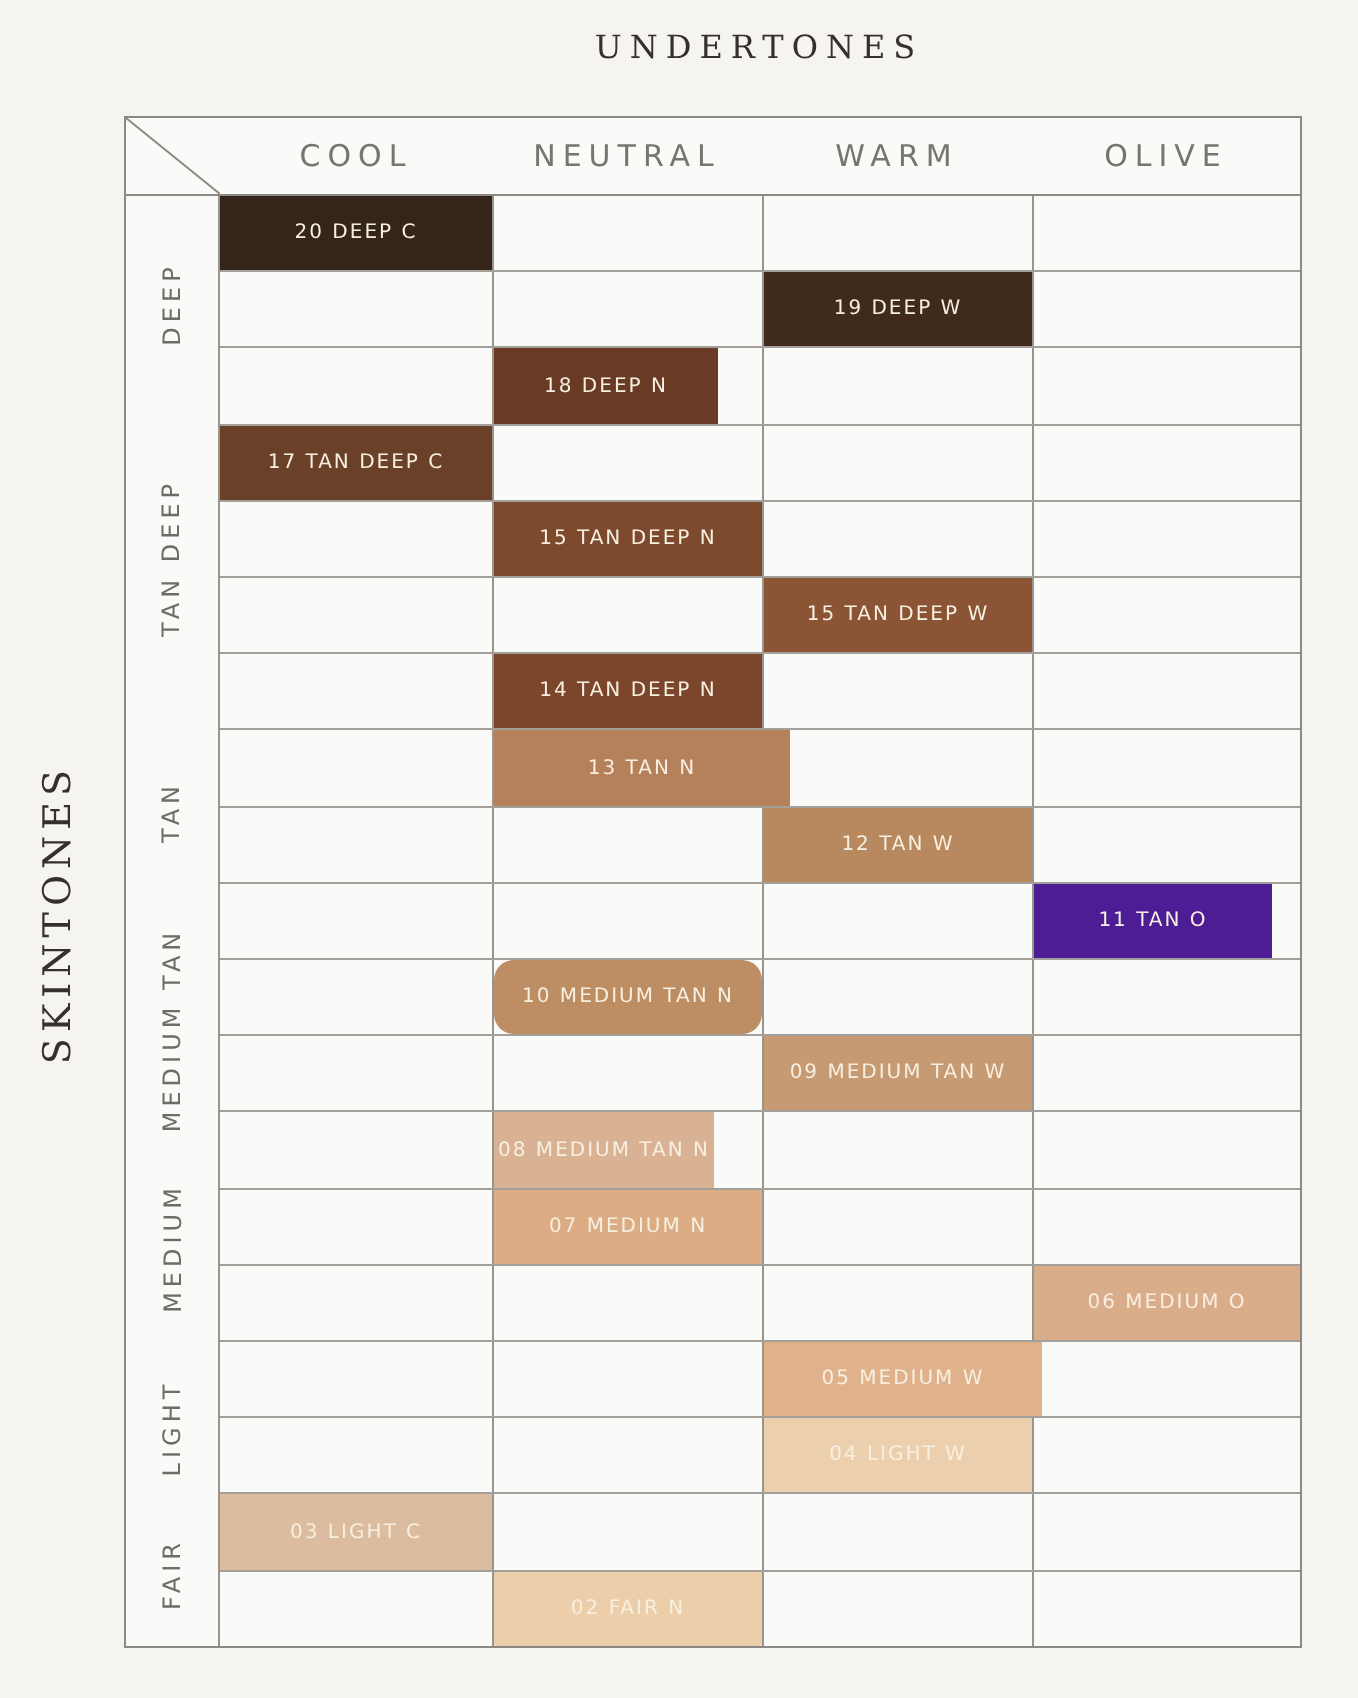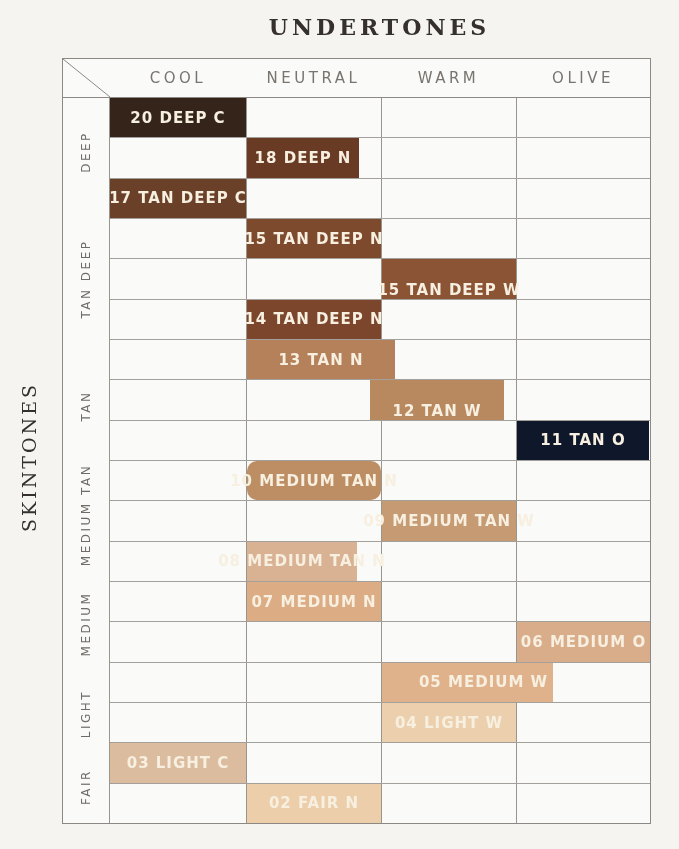--- a/index.html
+++ b/index.html
@@ -2,21 +2,21 @@
 <html><head>
 <meta charset="utf-8">
 <style>
   html,body{margin:0;padding:0;}
   body{background:#f5f4f1;font-family:"DejaVu Sans", sans-serif;}
   .page{position:relative;width:679px;height:849px;background:#f5f4f1;overflow:hidden;}
 
   .top-title{
     position:absolute;left:108px;top:14px;width:543px;
     text-align:center;font-family:"DejaVu Serif", serif;
-    font-size:22px;letter-spacing:4px;color:#35302b;font-weight:700;
+    font-size:16px;letter-spacing:4px;color:#35302b;font-weight:400;
   }
   .left-title{
     position:absolute;left:-65px;top:445px;width:190px;height:24px;
     text-align:center;font-family:"DejaVu Serif", serif;
     font-size:19px;letter-spacing:3px;color:#35302b;
     transform:rotate(-90deg);white-space:nowrap;
   }
 
   .grid{
     position:absolute;left:62px;top:58px;width:589px;height:766px;
@@ -46,21 +46,21 @@
   .data-area{position:absolute;left:47px;top:39px;right:0;bottom:0;
     display:flex;flex-direction:column;}
   .vline{position:absolute;top:0;bottom:0;width:1px;background:#98958f;}
   .row{position:relative;flex:1;}
   .row + .row{border-top:1px solid #a3a09b;}
   .swatch{
     position:absolute;top:0;bottom:0;
     display:flex;align-items:center;justify-content:center;
   }
   .swatch span{
-    font-size:15px;font-weight:bold;letter-spacing:1px;
+    font-size:10px;font-weight:normal;letter-spacing:1px;
     color:#f7efe0;white-space:nowrap;
   }
 </style>
 </head>
 <body>
 
 <div class="page">
 
   <div class="top-title">UNDERTONES</div>
 
@@ -109,56 +109,61 @@
 
     <div class="vline" style="left: 136px;"></div>
         <div class="vline" style="left: 271px;"></div>
         <div class="vline" style="left: 406px;"></div>
         <div class="row">
           <div class="swatch" style="left: 0px; width: 136px; background: rgb(53, 36, 26);">
             <span>20 DEEP C</span>
           </div>
         </div>
         <div class="row">
+          <div class="swatch" style="left: 272px; width: 134px; background: rgb(63, 42, 27);">
+            <span>19 DEEP W</span>
+          </div>
+        </div>
+        <div class="row">
           <div class="swatch" style="left: 137px; width: 112px; background: rgb(105, 58, 36);">
             <span>18 DEEP N</span>
           </div>
         </div>
         <div class="row">
           <div class="swatch" style="left: 0px; width: 136px; background: rgb(107, 64, 41);">
             <span>17 TAN DEEP C</span>
           </div>
         </div>
         <div class="row">
           <div class="swatch" style="left: 137px; width: 134px; background: rgb(126, 74, 46);">
             <span>15 TAN DEEP N</span>
           </div>
         </div>
         <div class="row">
-          <div class="swatch" style="left: 272px; width: 134px; background: rgb(139, 84, 52); align-items: flex-end;">
+          <div class="swatch" style="left: 272px; width: 134px; background: rgb(139, 84, 52);">
             <span>15 TAN DEEP W</span>
           </div>
         </div>
         <div class="row">
           <div class="swatch" style="left: 137px; width: 134px; background: rgb(123, 70, 44);">
             <span>14 TAN DEEP N</span>
           </div>
         </div>
         <div class="row">
           <div class="swatch" style="left: 137px; width: 148px; background: rgb(181, 129, 91);">
             <span>13 TAN N</span>
           </div>
         </div>
         <div class="row">
-          <div class="swatch" style="left: 260px; width: 134px; background: rgb(184, 137, 95); align-items: flex-end;">
+          <div class="swatch" style="left: 272px; width: 134px; background: rgb(184, 137, 95);">
             <span>12 TAN W</span>
           </div>
         </div>
         <div class="row">
-          <div class="swatch" style="left: 407px; width: 132px; background: #0f172a;">
+          <div class="swatch" style="left: 407px; width: 119px; background: #4c1d95;">
             <span>11 TAN O</span>
           </div>
         </div>
         <div class="row">
           <div class="swatch" style="left: 137px; width: 134px; background: rgb(189, 141, 99); border-radius: 10px;">
             <span>10 MEDIUM TAN N</span>
           </div>
         </div>
         <div class="row">
           <div class="swatch" style="left: 272px; width: 134px; background: rgb(198, 154, 115);">
@@ -174,21 +179,21 @@
           <div class="swatch" style="left: 137px; width: 134px; background: rgb(220, 172, 132);">
             <span>07 MEDIUM N</span>
           </div>
         </div>
         <div class="row">
           <div class="swatch" style="left: 407px; width: 133px; background: rgb(217, 173, 137);">
             <span>06 MEDIUM O</span>
           </div>
         </div>
         <div class="row">
-          <div class="swatch" style="left: 272px; width: 139px; background: rgb(223, 178, 139); padding-left: 32px;">
+          <div class="swatch" style="left: 272px; width: 139px; background: rgb(223, 178, 139);">
             <span>05 MEDIUM W</span>
           </div>
         </div>
         <div class="row">
           <div class="swatch" style="left: 272px; width: 134px; background: rgb(236, 208, 174);">
             <span>04 LIGHT W</span>
           </div>
         </div>
         <div class="row">
           <div class="swatch" style="left: 0px; width: 136px; background: rgb(220, 188, 158);">

